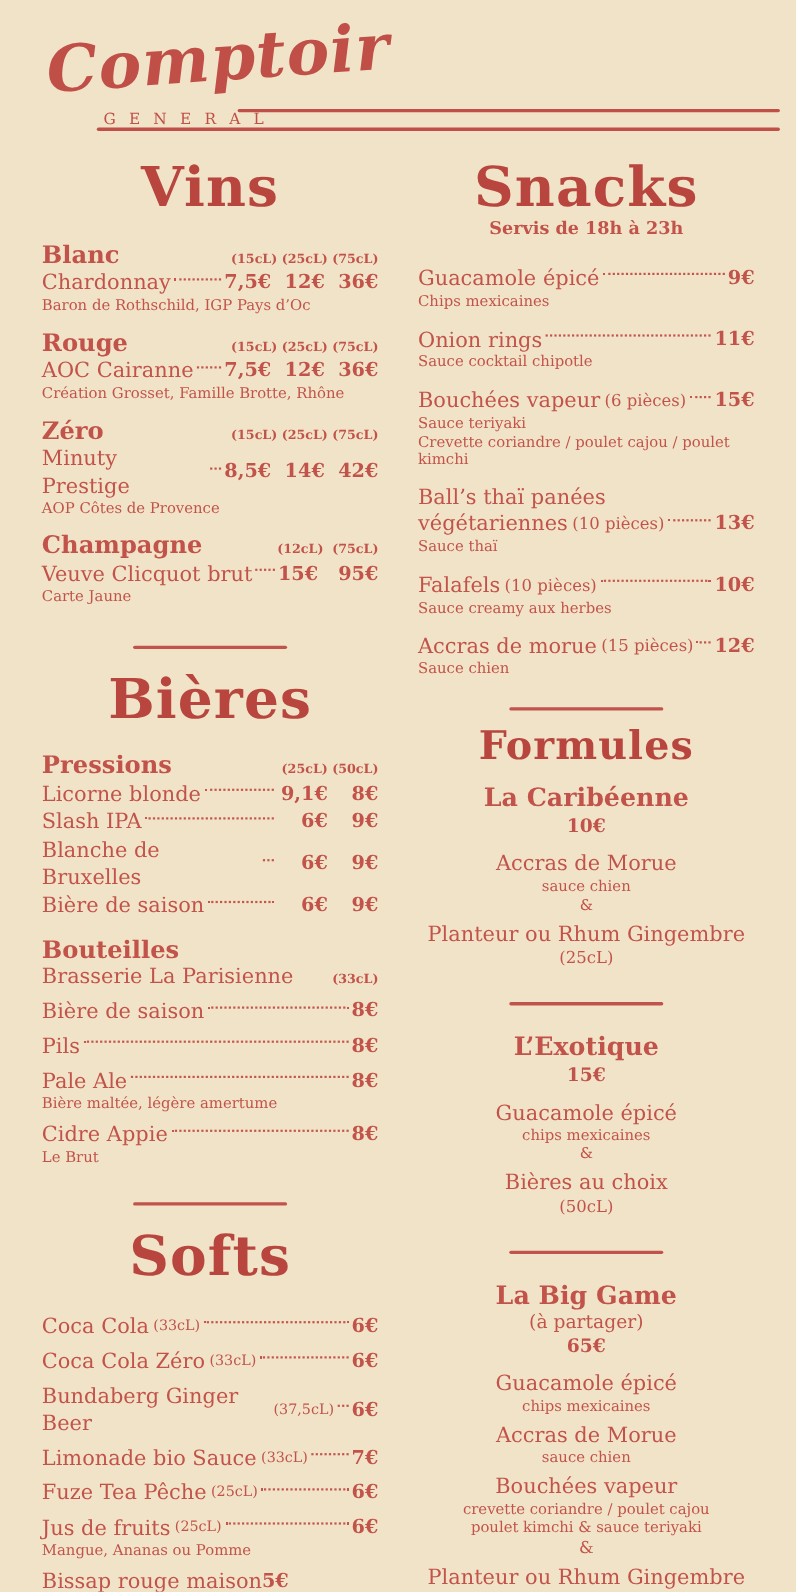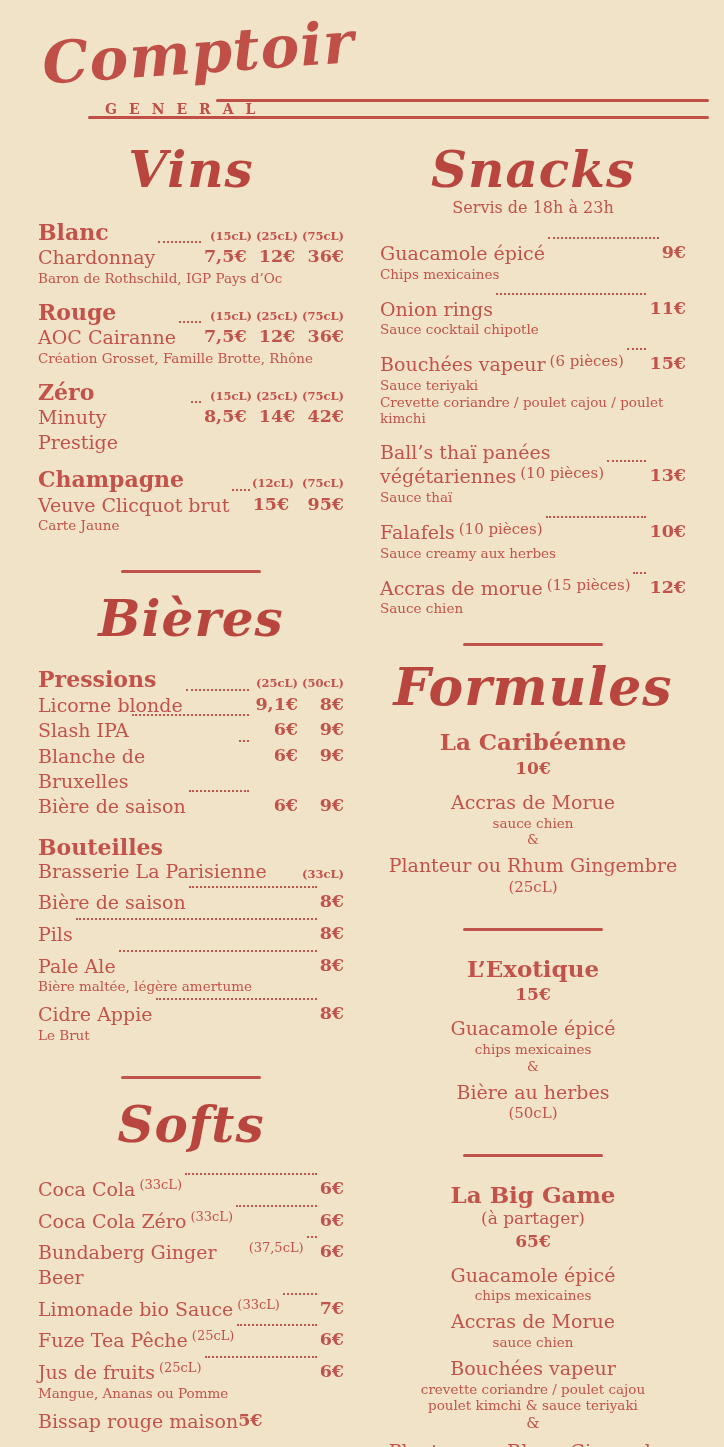--- a/index.html
+++ b/index.html
@@ -13,56 +13,56 @@
   .page{position:relative;width:724px;height:1447px;}
 
   
   .header{position:relative;height:130px;}
   .logo-script{
     position:absolute;left:42px;top:24px;
     font-style:italic;font-weight:700;font-size:58px;line-height:1;
     color:#c04f48;transform:rotate(-4deg);letter-spacing:1px;
   }
   .logo-sub{
-    position:absolute;left:105px;top:101px;z-index:2;
+    position:absolute;left:94px;top:101px;z-index:2;
     font-family:"DejaVu Serif", serif;
-    font-weight:700;font-size:14px;letter-spacing:12px;
+    font-weight:400;font-size:14px;letter-spacing:12px;
     color:#c04f48;
   }
   .rule{position:absolute;background:#c04f48;height:3px;border-radius:2px;}
   .rule-top{left:216px;right:15px;top:99px;}
   .rule-bottom{left:88px;right:15px;top:116px;}
 
   
   .cols{display:flex;gap:36px;padding:0 38px;align-items:flex-start;}
   .col{width:306px;flex:0 0 306px;}
 
   .section-title{
     font-weight:700;text-align:center;color:#b8463f;
-    font-size:50px;line-height:1.04;letter-spacing:1px;font-style:italic;
+    font-size:50px;line-height:1.04;letter-spacing:1px;
   }
   .t-vins{margin:14px 0 24px;}
   .t-bieres{margin:0 0 22px;}
   .t-softs{margin:0 0 26px;}
   .t-snacks{margin:14px 0 0;}
-  .t-formules{margin:4px 0 14px;font-size:52px;}
-
-  .sub-center{text-align:center;font-weight:400;font-size:16px;margin:2px 0 24px;}
+  .t-formules{margin:4px 0 14px;font-size:36px;}
+
+  .sub-center{text-align:center;font-weight:700;font-size:16px;margin:2px 0 24px;}
 
   .section-divider{width:140px;height:3px;background:#c0544c;border-radius:2px;}
   .div-left1{margin:36px auto 20px;}
   .div-left2{margin:32px auto 20px;}
   .div-right{margin:26px auto 14px;}
 
   
   .grp{margin-bottom:13px;}
   .grp-head{display:flex;justify-content:space-between;align-items:baseline;}
   .grp-name{font-weight:700;font-size:22px;line-height:1.15;}
   .grp-sizes{font-weight:700;font-size:11.5px;white-space:pre;}
-  .row{display:flex;align-items:flex-start;font-size:19px;line-height:1.3;}
+  .row{display:flex;align-items:center;font-size:19px;line-height:1.3;}
   .dots{flex:1 1 auto;min-width:10px;border-bottom:2px dotted #c4564e;margin:0 3px;transform:translateY(-4px);}
   .price{font-weight:700;font-size:17.5px;white-space:pre;}
   .note{font-size:13.5px;line-height:1.18;margin-top:1px;}
   .qty{font-size:15px;margin-left:4px;white-space:nowrap;}
   .sizetag{font-size:13px;margin-left:4px;white-space:nowrap;}
 
   
   .bp{flex:0 0 auto;width:46px;text-align:right;font-weight:700;font-size:17.5px;}
   .bh{flex:0 0 auto;width:46px;text-align:right;font-weight:700;font-size:11.5px;}
   .beer-item{margin-bottom:1px;}
@@ -135,20 +135,21 @@
           <div class="grp">
             <div class="grp-head">
               <span class="grp-name">Zéro</span>
               <span class="grp-sizes">(15cL) (25cL) (75cL)</span>
             </div>
             <div class="row">
               <span class="item-name">Minuty Prestige</span>
               <span class="dots"></span>
               <span class="price">8,5€  14€  42€</span>
             </div>
+            <div class="note">AOP Côtes de Provence</div>
           </div>
 
           <div class="grp">
             <div class="grp-head">
               <span class="grp-name">Champagne</span>
               <span class="grp-sizes">(12cL)  (75cL)</span>
             </div>
             <div class="row">
               <span class="item-name">Veuve Clicquot brut</span>
               <span class="dots"></span>
@@ -451,21 +452,21 @@
 
             <div class="f-price">15€</div>
             <div>
 
                 <div class="f-line" data-kind="big">Guacamole épicé</div>
 
                 <div class="f-line" data-kind="small">chips mexicaines</div>
 
                 <div class="f-line" data-kind="small">&amp;</div>
 
-                <div class="f-line" data-kind="big">Bière au herbes</div>
+                <div class="f-line" data-kind="big">Bières au choix</div>
 
                 <div class="f-line" data-kind="mid">(50cL)</div>
               </div>
           </div>
 
           <div class="formule">
             <div class="f-divider"></div>
             <div class="f-name">La Big Game</div>
             <div class="f-sub">(à partager)</div>
             <div class="f-price">65€</div>

